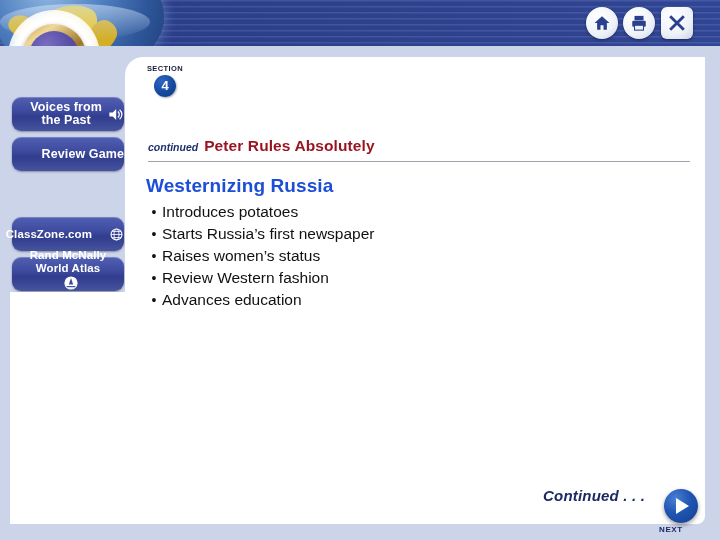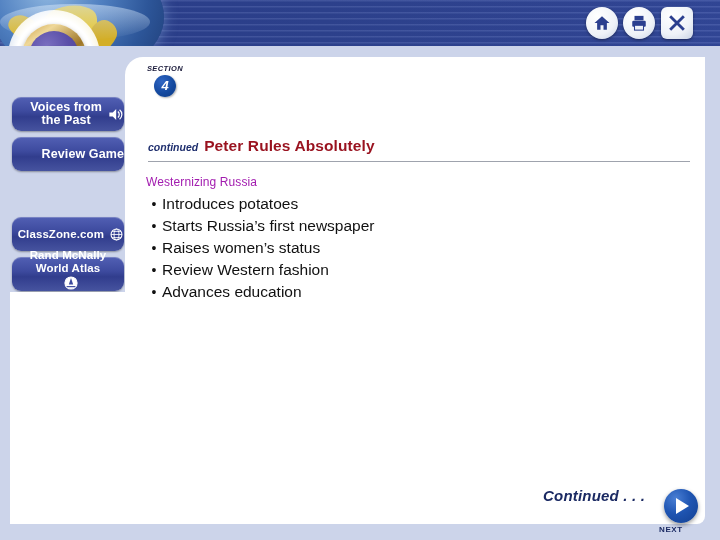--- a/index.html
+++ b/index.html
@@ -91,39 +91,39 @@
     cursor:pointer;color:#ffffff;
   }
   .side-btn .lbl{
     font-size:12.5px;font-weight:bold;line-height:13px;text-align:center;
     letter-spacing:0.1px;
   }
   .side-btn .sicon{margin-left:5px;display:flex;align-items:center;}
   #btn-voices{top:51px;}
   #btn-review{top:91px;}
   #btn-media{top:131px;}
-  #btn-class{top:171px;}
+  #btn-class{top:171px;gap:12px;}
   #btn-atlas{top:211px;flex-direction:column;}
   #btn-class .lbl{font-size:11.5px;}
   #btn-atlas .lbl{font-size:11.5px;}
 
   
   #content{
     position:absolute;left:125px;top:57px;width:580px;height:467px;
     background:#ffffff;
     border-radius:18px 0 18px 0;
   }
   #content-lower{
     position:absolute;left:10px;top:292px;width:695px;height:232px;
     background:#ffffff;
     border-radius:0 0 8px 0;
   }
 
   #section-tag{
-    position:absolute;left:145px;top:64px;width:40px;text-align:center;font-style:italic;
+    position:absolute;left:145px;top:64px;width:40px;text-align:center;
   }
   #section-word{
     font-size:7.5px;font-weight:bold;color:#1a1a3a;letter-spacing:0.4px;
   }
   #section-num{
     margin:2px auto 0;width:22px;height:22px;border-radius:50%;
     background:radial-gradient(circle at 36% 30%,#2f66c4 0%,#14499f 55%,#0d3a85 100%);
     color:#ffffff;font-size:13px;font-weight:bold;line-height:22px;
     box-shadow:1px 1px 2px rgba(0,0,0,0.3);
   }
@@ -139,21 +139,21 @@
   #lesson-title{
     font-size:15.5px;font-weight:bold;color:#99121f;letter-spacing:0.1px;
   }
   #rule{
     position:absolute;left:148px;top:161px;width:542px;height:1px;
     background:#9fa3ad;
   }
 
   #body-block{position:absolute;left:146px;top:175px;width:540px;}
   #heading{
-    font-size:12px;font-weight:normal;color:#a21caf;margin:0 0 4px 0;letter-spacing:0.1px;
+    font-size:19px;font-weight:bold;color:#1d4ed8;margin:0 0 4px 0;letter-spacing:0.1px;
   }
   ul#bullets{margin:0;padding:0;list-style:none;}
   ul#bullets li{
     font-size:15.5px;color:#111111;line-height:22px;
     display:flex;align-items:baseline;
   }
   ul#bullets li .bdot{
     width:16px;flex:0 0 16px;text-align:center;font-size:14px;
   }
 

